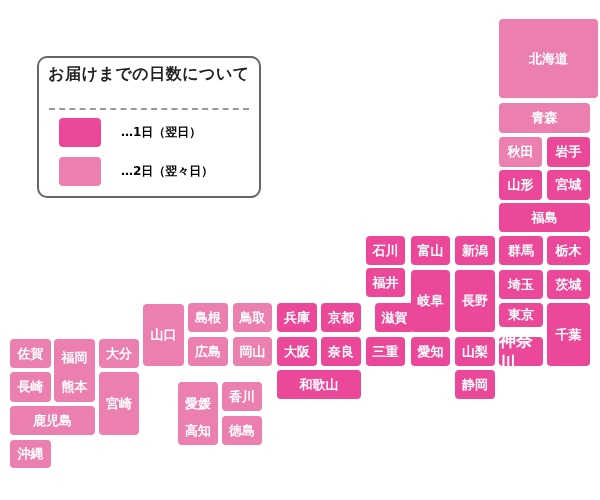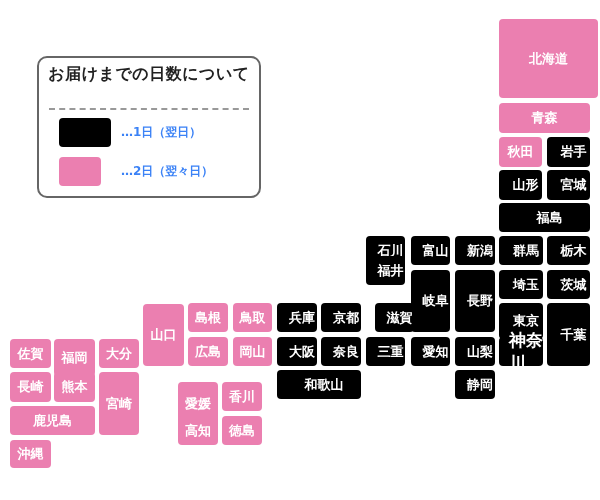--- a/index.html
+++ b/index.html
@@ -1,30 +1,30 @@
 <!DOCTYPE html>
 <html><head>
 <meta charset="utf-8">
 <style>
   html, body { margin:0; padding:0; }
   body { width:600px; height:500px; background:#ffffff; position:relative; overflow:hidden;
          font-family:"DejaVu Sans", sans-serif; }
   .pref { position:absolute; border-radius:4px; color:#fff; font-weight:bold; font-size:13px;
           display:flex; align-items:center; justify-content:center; box-sizing:border-box; cursor:pointer; }
-  .blue { background:#000000;padding-left:10px; }
+  .blue { background:#ec4899; }
   .pink { background:#eb7fb0; }
   .legend { position:absolute; left:37px; top:56px; width:224px; height:142px; border:2px solid #666;
             border-radius:10px; box-sizing:border-box; background:#fff; }
   .legend-title { position:absolute; left:0; right:0; top:6px; text-align:center; font-weight:bold;
                   font-size:16px; color:#222; letter-spacing:0.5px; }
   .legend-sub { position:absolute; left:0; right:0; top:32px; text-align:center; font-weight:bold;
                 font-size:9px; color:#222; white-space:nowrap; }
   .legend-dash { position:absolute; left:10px; right:10px; top:50px; border-top:2px dashed #999; }
   .swatch { position:absolute; left:20px; width:42px; height:29px; border-radius:4px; }
-  .legend-label { position:absolute; left:82px; font-weight:bold; font-size:12px; color:#3b82f6; }
+  .legend-label { position:absolute; left:82px; font-weight:bold; font-size:12px; color:#000000; }
 </style>
 </head>
 <body>
 
 <div class="legend">
   <div class="legend-title">お届けまでの日数について</div>
   <div class="legend-dash"></div>
   <div class="swatch blue" style="top:60px;"></div>
   <div class="legend-label" style="top:66px;">…1日（翌日）</div>
   <div class="swatch pink" style="top:99px;"></div>
@@ -38,28 +38,28 @@
 <div class="pref blue" style="left:499px;top:170px;width:43px;height:30px;">山形</div>
 <div class="pref blue" style="left:547px;top:170px;width:43px;height:30px;">宮城</div>
 <div class="pref blue" style="left:499px;top:203px;width:91px;height:29px;">福島</div>
 
 <div class="pref blue" style="left:366px;top:236px;width:39px;height:29px;">石川</div>
 <div class="pref blue" style="left:411px;top:236px;width:39px;height:29px;">富山</div>
 <div class="pref blue" style="left:455px;top:236px;width:40px;height:29px;">新潟</div>
 <div class="pref blue" style="left:499px;top:236px;width:44px;height:29px;">群馬</div>
 <div class="pref blue" style="left:547px;top:236px;width:43px;height:29px;">栃木</div>
 
-<div class="pref blue" style="left:366px;top:256px;width:39px;height:29px;">福井</div>
+<div class="pref blue" style="left:366px;top:268px;width:39px;height:29px;">福井</div>
 <div class="pref blue" style="left:411px;top:270px;width:39px;height:62px;">岐阜</div>
 <div class="pref blue" style="left:455px;top:270px;width:40px;height:62px;">長野</div>
 <div class="pref blue" style="left:499px;top:270px;width:44px;height:29px;">埼玉</div>
 <div class="pref blue" style="left:547px;top:270px;width:43px;height:29px;">茨城</div>
 
 <div class="pref blue" style="left:375px;top:303px;width:39px;height:29px;">滋賀</div>
-<div class="pref blue" style="left:499px;top:303px;width:44px;height:36px;">東京</div>
+<div class="pref blue" style="left:499px;top:303px;width:44px;height:24px;">東京</div>
 <div class="pref blue" style="left:547px;top:303px;width:43px;height:63px;">千葉</div>
 
 <div class="pref blue" style="left:366px;top:337px;width:39px;height:29px;">三重</div>
 <div class="pref blue" style="left:411px;top:337px;width:39px;height:29px;">愛知</div>
 <div class="pref blue" style="left:455px;top:337px;width:40px;height:29px;">山梨</div>
 <div class="pref blue" style="left:499px;top:337px;width:44px;height:29px;font-size:17px;">神奈川</div>
 <div class="pref blue" style="left:455px;top:370px;width:40px;height:29px;">静岡</div>
 
 <div class="pref blue" style="left:277px;top:303px;width:40px;height:29px;">兵庫</div>
 <div class="pref blue" style="left:321px;top:303px;width:40px;height:29px;">京都</div>

